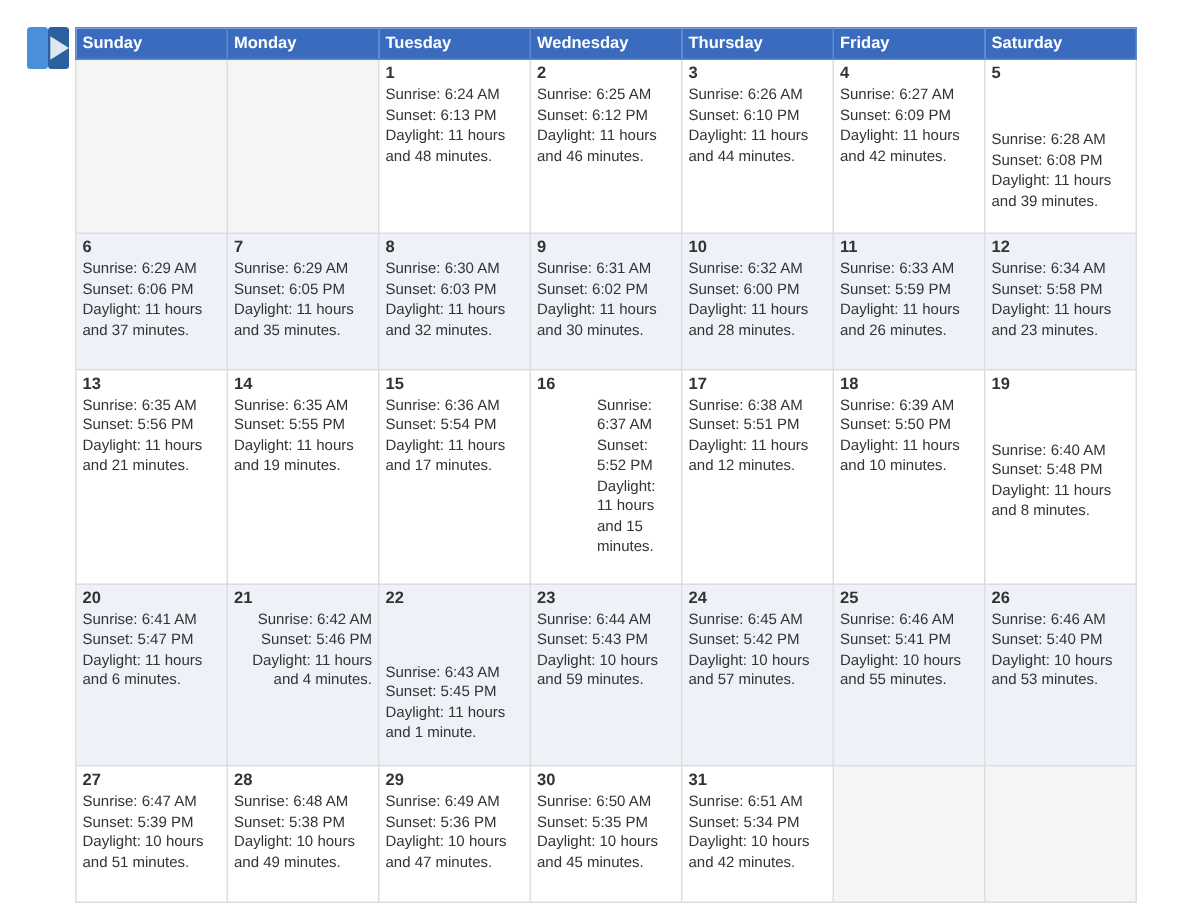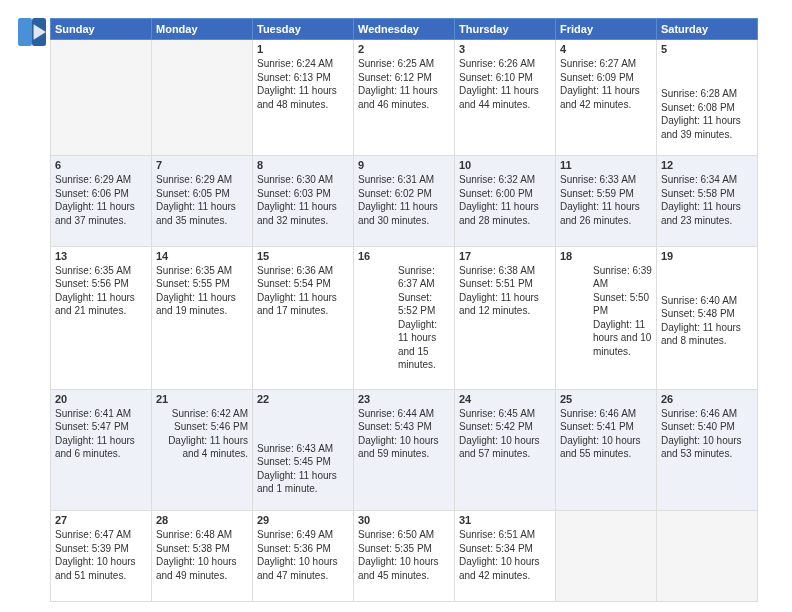--- a/index.html
+++ b/index.html
@@ -249,21 +249,21 @@
 Daylight: 11 hours and 15 minutes.</div>
           </td>
           <td>
             <span class="day-num">17</span>
             <div class="cell-text" style="white-space: pre-line;">Sunrise: 6:38 AM
 Sunset: 5:51 PM
 Daylight: 11 hours and 12 minutes.</div>
           </td>
           <td>
             <span class="day-num">18</span>
-            <div class="cell-text" style="white-space: pre-line; margin-left: 33px;">Sunrise: 6:39 AM
+            <div class="cell-text" style="white-space: pre-line;">Sunrise: 6:39 AM
 Sunset: 5:50 PM
 Daylight: 11 hours and 10 minutes.</div>
           </td>
           <td>
             <span class="day-num">19</span>
             <div class="cell-text" style="white-space: pre-line; margin-top: 32px;">Sunrise: 6:40 AM
 Sunset: 5:48 PM
 Daylight: 11 hours and 8 minutes.</div>
           </td>
         </tr>

